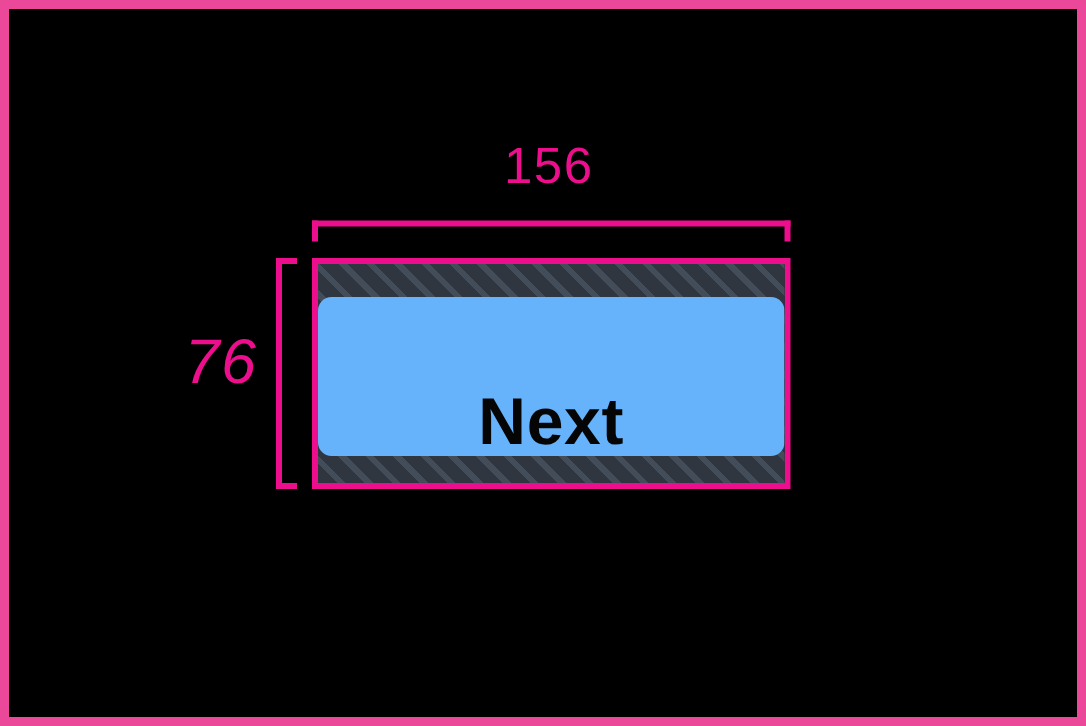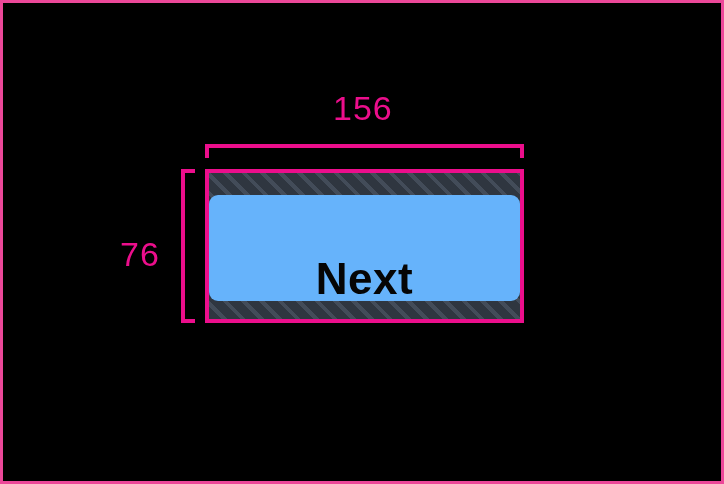--- a/index.html
+++ b/index.html
@@ -8,21 +8,21 @@
     padding: 0;
     background: #202020;
   }
 
   #stage {
     position: relative;
     width: 724px;
     height: 484px;
     background: #000000;
     box-sizing: border-box;
-    border: 3px solid #ec4899;
+    border: 6px solid #ec4899;
     overflow: hidden;
     font-family: "Liberation Sans", sans-serif;
   }
 
   
   .dim-label {
     position: absolute;
     color: #ec0e8c;
     font-family: "Liberation Sans", sans-serif;
     font-weight: 400;
@@ -33,22 +33,23 @@
   }
 
   #label-width {
     left: 330px;
     top: 88px;
     font-size: 34px;
   }
 
   #label-height {
     left: 117px;
-    top: 234px;
-    font-size: 34px;
+    top: 214px;
+    font-size: 42px;
+    font-style: italic;
   }
 
   
   
   #bracket-width {
     position: absolute;
     left: 202px;
     top: 141px;
     width: 319px;
     height: 14px;

